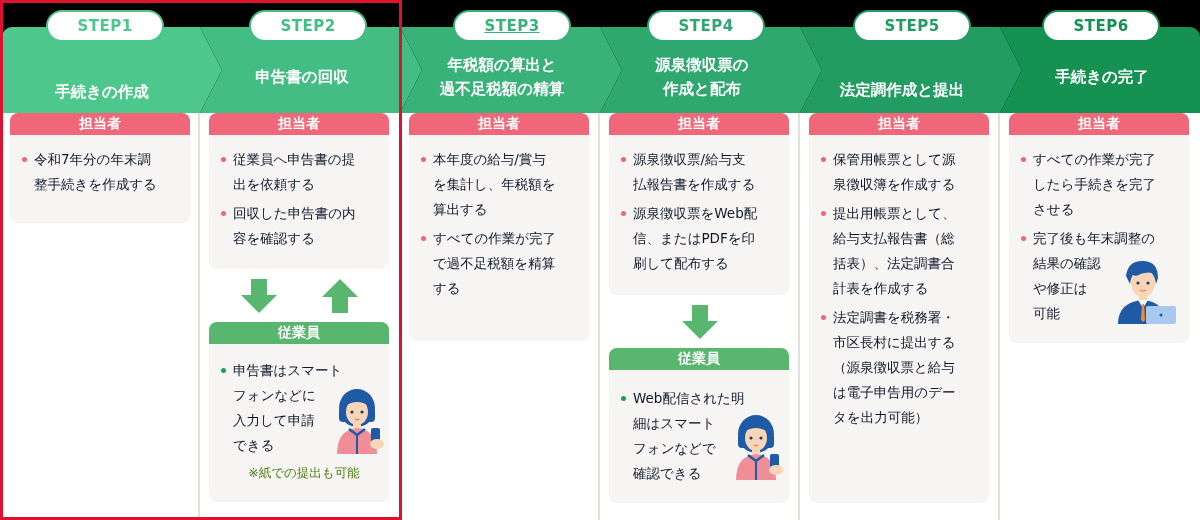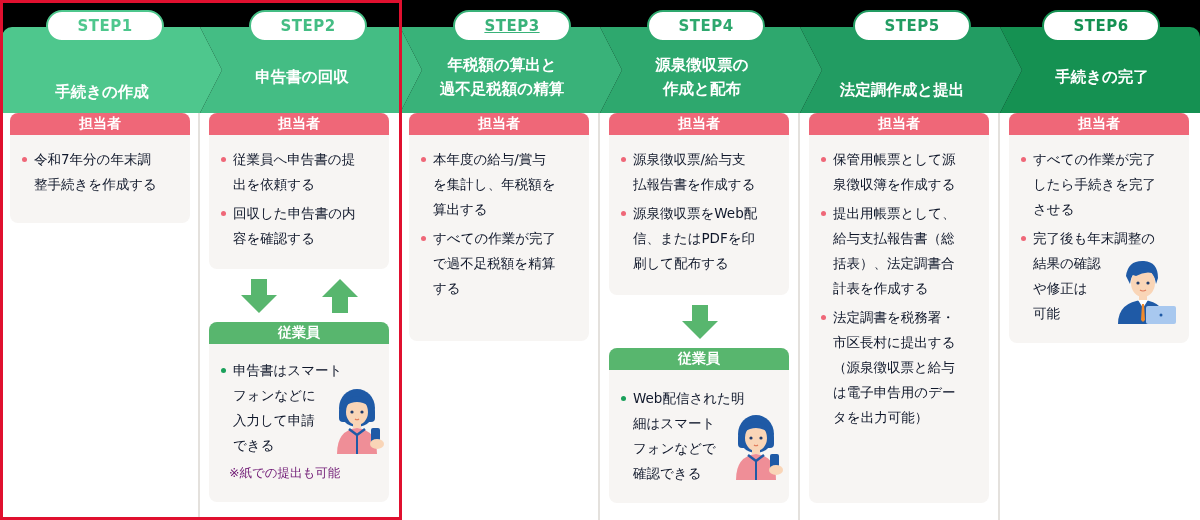--- a/index.html
+++ b/index.html
@@ -29,21 +29,21 @@
     text-align: center; line-height: 24px; width: 200px;
   }
 
   .card { position: absolute; width: 180px; background: #f7f5f3; border-radius: 8px; overflow: hidden; }
   .card-head { height: 22px; color: #fff; font-weight: bold; font-size: 14px; display: flex; align-items: center; justify-content: center; }
   .card-head.pink { background: #ef6778; }
   .card-head.green { background: #58b66e; }
   .card-body { padding: 12px 10px 10px 10px; }
   .bullet { position: relative; padding-left: 14px; font-size: 13.5px; color: #0f172a; line-height: 25px; margin-bottom: 4px; }
   .bullet::before { content: ""; position: absolute; left: 2px; top: 10px; width: 5px; height: 5px; border-radius: 50%; background: var(--dot, #ef6778); }
-  .note { font-size: 12.5px; color: #701a75; line-height: 22px; padding-left: 10px; }
+  .note { font-size: 12.5px; color: #4d7c0f; line-height: 22px; padding-left: 10px; text-align: center; }
 
   .arrow { position: absolute; }
 
   .red-frame { position: absolute; left: 0; top: 0; width: 402px; height: 520px; border: 3px solid #e0102f; pointer-events: none; }
 
   .avatar { position: absolute; }
 </style>
 </head>
 <body>
 

